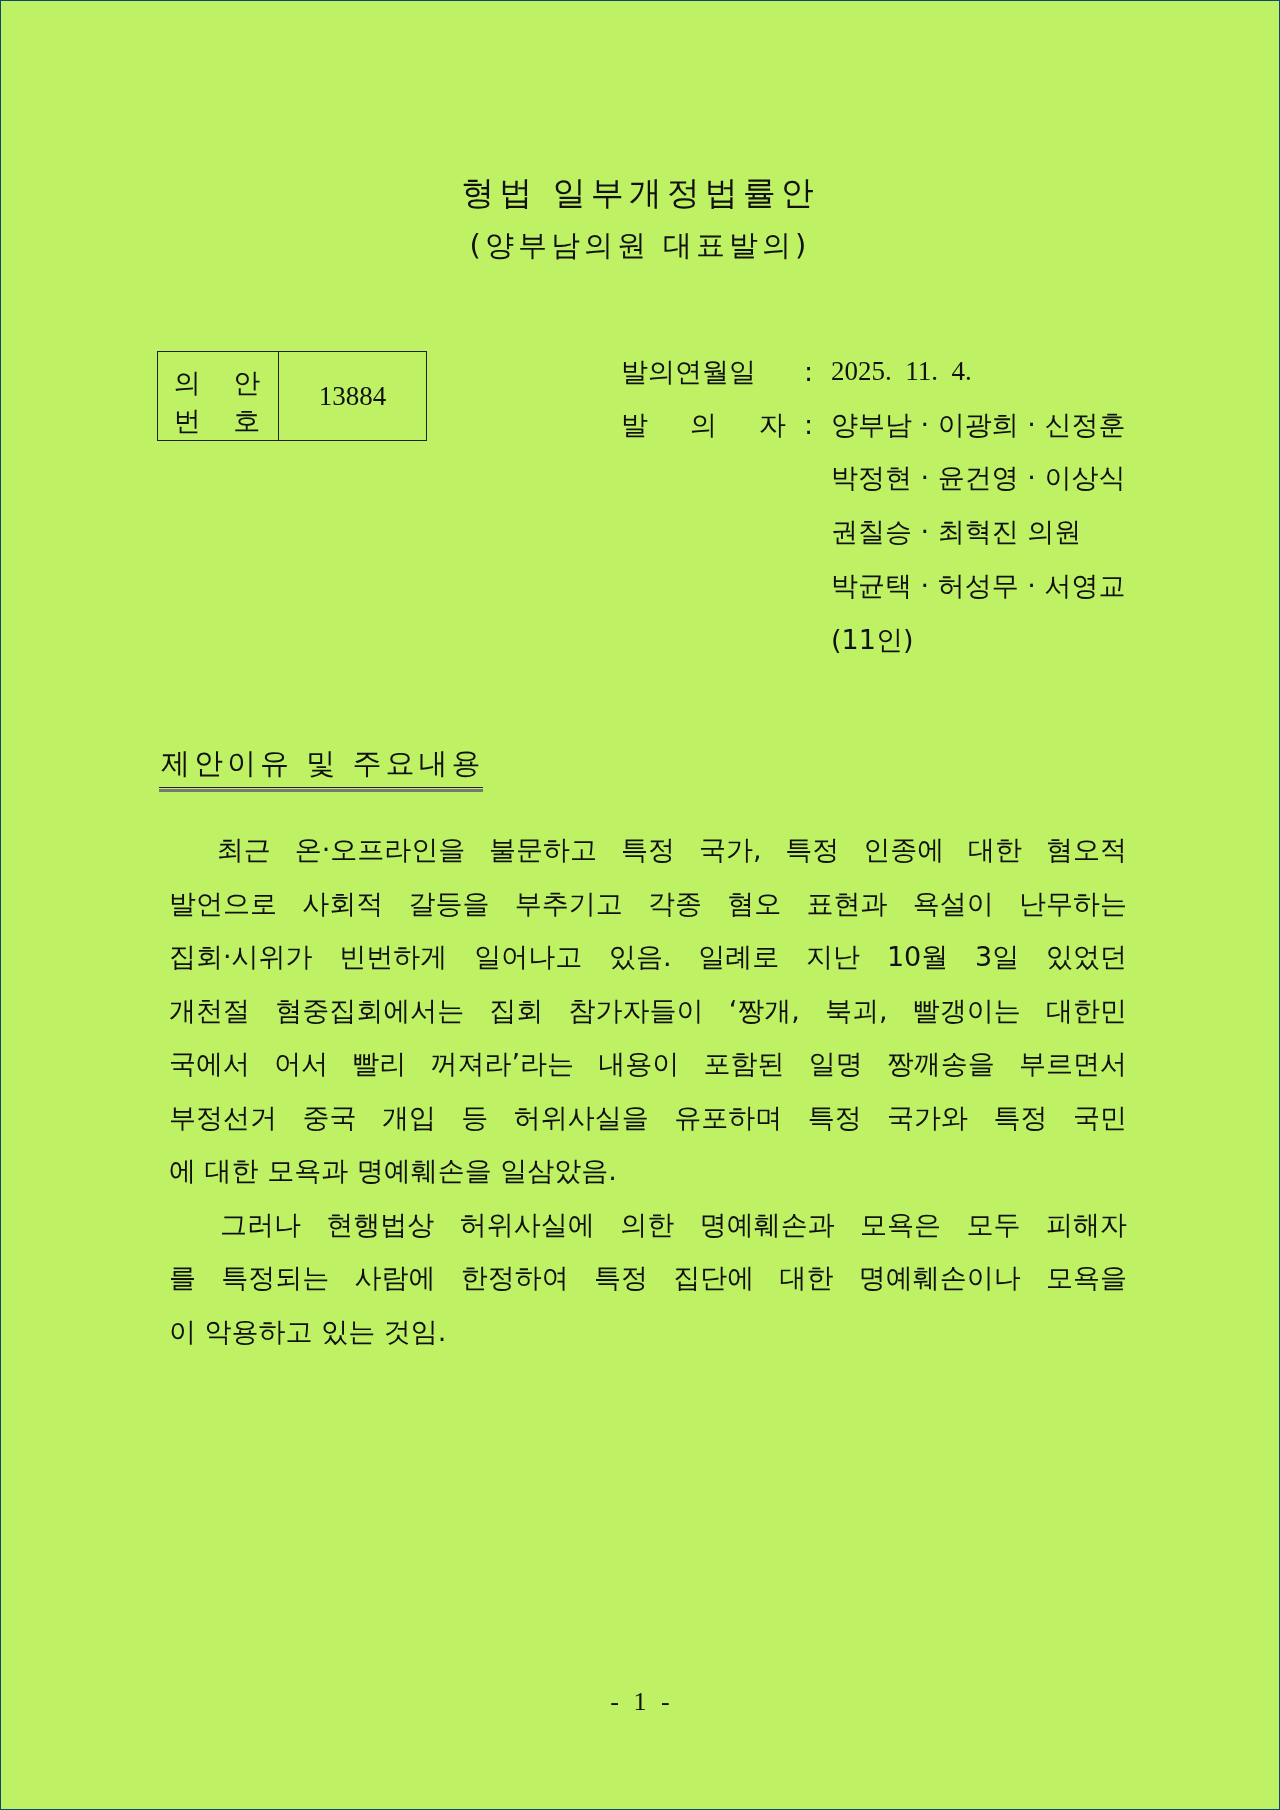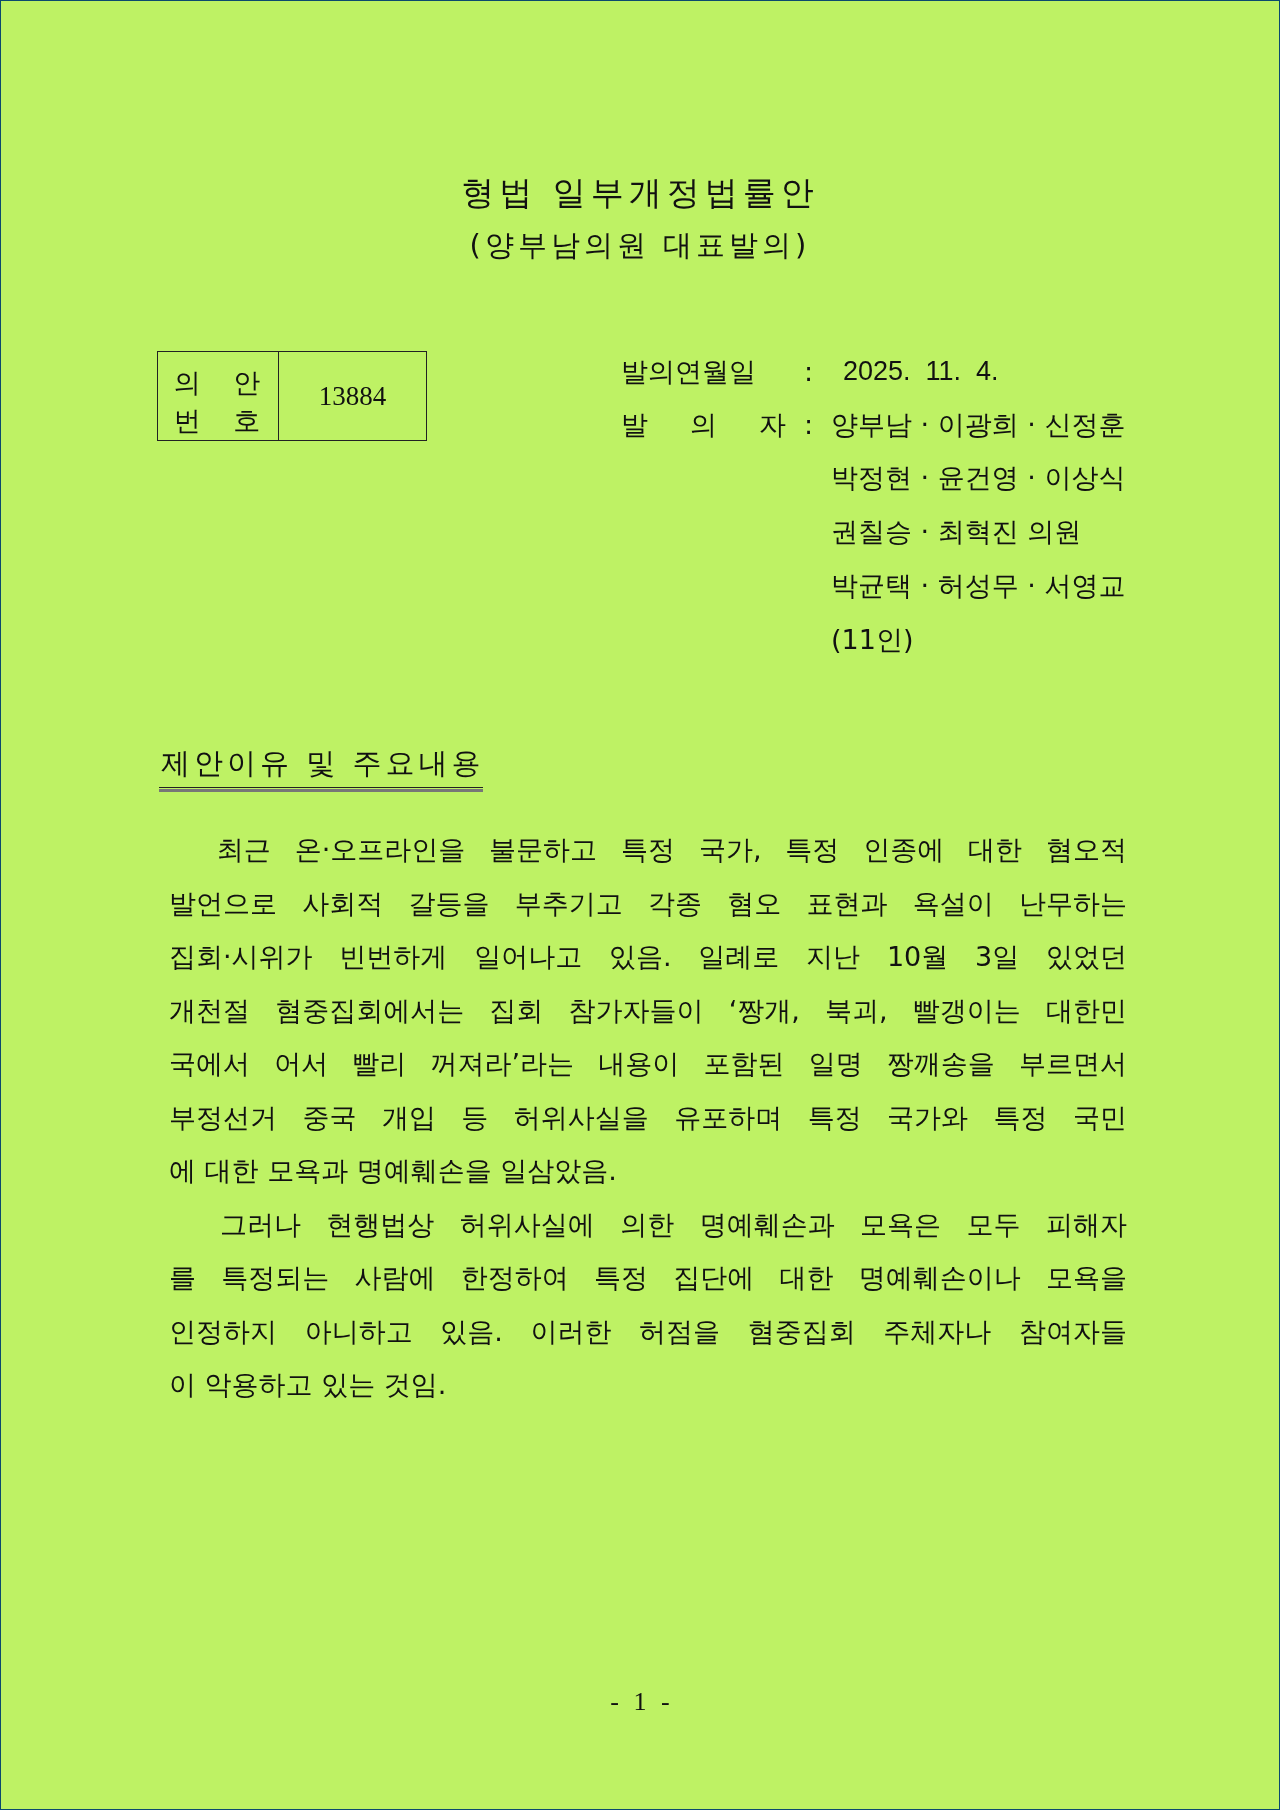--- a/index.html
+++ b/index.html
@@ -94,23 +94,22 @@
   .meta-label {
     width: 165px;
     display: flex;
     justify-content: space-between;
   }
   .meta-colon {
     width: 45px;
     text-align: center;
   }
   .meta-value {
-    font-family: Liberation Sans, sans-serif;
+    font-family: Liberation Serif, serif;
     word-spacing: 14px;
-    margin-left: 12px;
   }
   .sponsor-lines {
     padding-left: 210px;
   }
   .sponsor-line {
     height: 54px;
     white-space: nowrap;
   }
   .section-heading {
     position: absolute;
@@ -207,19 +206,18 @@
   <div class="body-text">
     <div class="body-line" style="white-space:pre">  최근 온·오프라인을 불문하고 특정 국가, 특정 인종에 대한 혐오적</div>
     <div class="body-line">발언으로 사회적 갈등을 부추기고 각종 혐오 표현과 욕설이 난무하는</div>
     <div class="body-line">집회·시위가 빈번하게 일어나고 있음. 일례로 지난 10월 3일 있었던</div>
     <div class="body-line">개천절 혐중집회에서는 집회 참가자들이 ‘짱개, 북괴, 빨갱이는 대한민</div>
     <div class="body-line">국에서 어서 빨리 꺼져라’라는 내용이 포함된 일명 짱깨송을 부르면서</div>
     <div class="body-line">부정선거 중국 개입 등 허위사실을 유포하며 특정 국가와 특정 국민</div>
     <div class="body-line last">에 대한 모욕과 명예훼손을 일삼았음.</div>
     <div class="body-line" style="white-space:pre">  그러나 현행법상 허위사실에 의한 명예훼손과 모욕은 모두 피해자</div>
     <div class="body-line">를 특정되는 사람에 한정하여 특정 집단에 대한 명예훼손이나 모욕을</div>
-    <div class="body-line">인정하지 아니하고 있음. 이러한 허점을 혐중집회 주체자나 참여자들</div>
     <div class="body-line last">이 악용하고 있는 것임.</div>
   </div>
 
   <div class="page-number">- 1 -</div>
 
 </div>
 
 </body></html>

